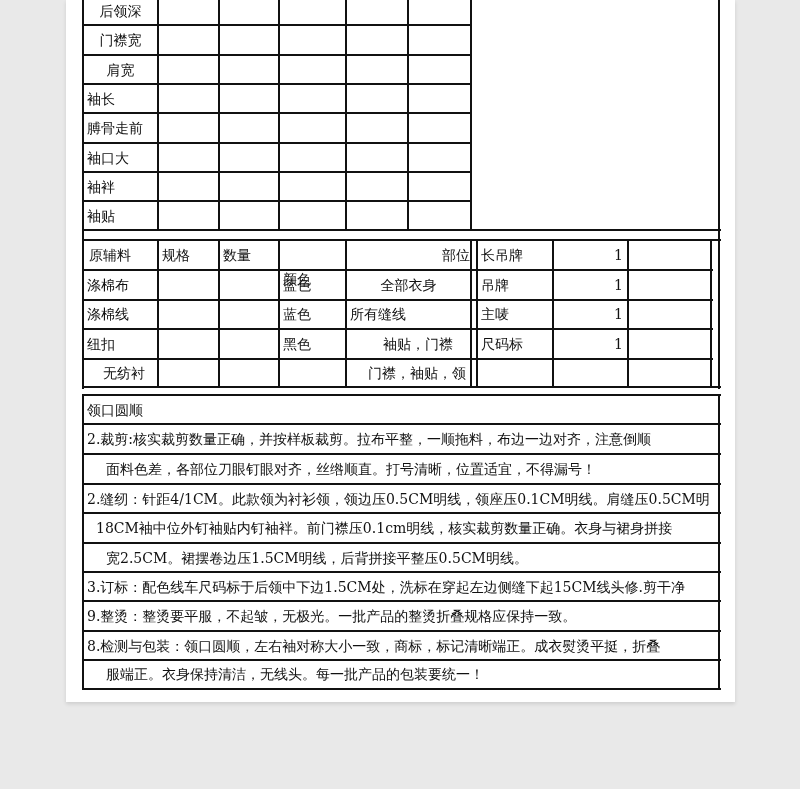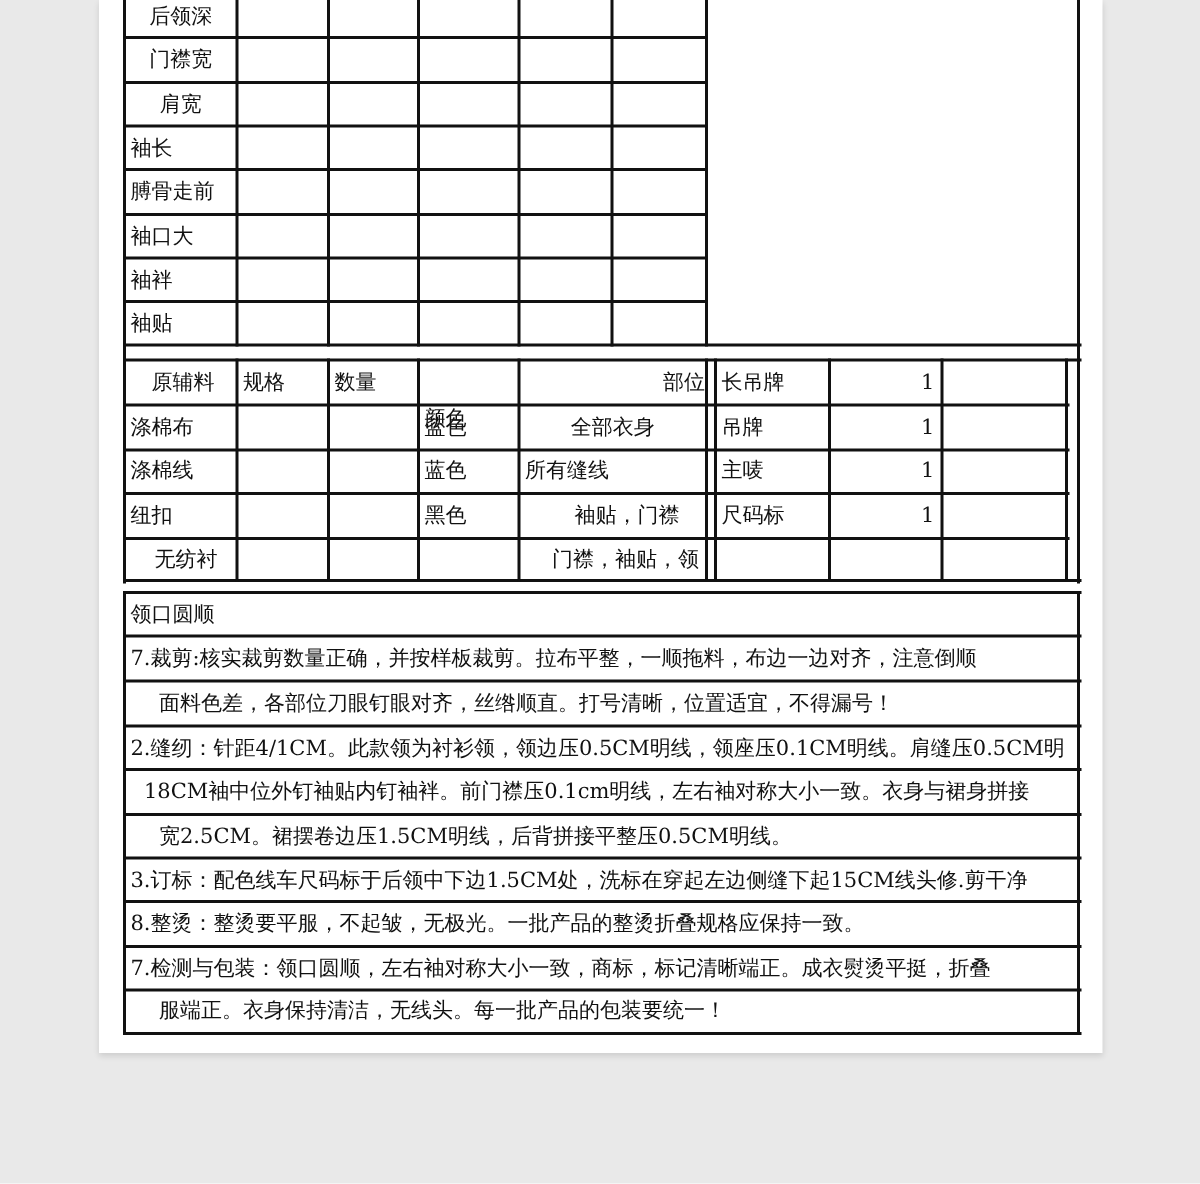--- a/index.html
+++ b/index.html
@@ -82,21 +82,21 @@
     <div class="vl" style="left:152px;top:239px;height:149px;"></div>
     <div class="vl" style="left:212px;top:239px;height:149px;"></div>
     <div class="vl" style="left:279px;top:239px;height:149px;"></div>
     <div class="vl" style="left:404px;top:239px;height:149px;"></div>
     <div class="vl" style="left:410px;top:239px;height:149px;"></div>
     <div class="vl" style="left:486px;top:239px;height:149px;"></div>
     <div class="vl" style="left:561px;top:239px;height:149px;"></div>
     <div class="vl" style="left:644px;top:239px;height:149px;"></div>
     <div class="vl" style="left:652px;top:229px;height:160px;"></div>
 
-    <div class="cell" style="left:32px;width:71px;top:241px;">原辅料</div>
+    <div class="cell" style="left:20px;width:71px;top:241px;">原辅料</div>
     <div class="cell" style="left:93px;width:46px;top:241px;">规格</div>
     <div class="cell" style="left:154px;width:58px;top:241px;">数量</div>
     <div class="cell" style="left:214px;width:88px;top:241px;margin-top:24px;">颜色</div>
     <div class="cell" style="left:281px;width:123px;top:241px;text-align:right;">部位</div>
 
     <div class="cell" style="left:18px;width:73px;top:271px;">涤棉布</div>
     <div class="cell" style="left:214px;width:65px;top:271px;">蓝色</div>
     <div class="cell center" style="left:281px;width:123px;top:271px;">全部衣身</div>
 
     <div class="cell" style="left:18px;width:73px;top:300px;">涤棉线</div>
@@ -129,23 +129,23 @@
     <div class="hl" style="left:16px;width:639px;top:542px;"></div>
     <div class="hl" style="left:16px;width:639px;top:571px;"></div>
     <div class="hl" style="left:16px;width:639px;top:600px;"></div>
     <div class="hl" style="left:16px;width:639px;top:630px;"></div>
     <div class="hl" style="left:16px;width:639px;top:659px;"></div>
     <div class="hl" style="left:16px;width:639px;top:688px;"></div>
     <div class="vl" style="left:16px;top:394px;height:296px;"></div>
     <div class="vl" style="left:652px;top:394px;height:296px;"></div>
 
     <div class="proc" style="top:396px;">领口圆顺</div>
-    <div class="proc" style="top:425px;">7.裁剪:核实裁剪数量正确，并按样板裁剪。拉布平整，一顺拖料，布边一边对齐，注意倒顺</div>
+    <div class="proc" style="top:425px;">2.裁剪:核实裁剪数量正确，并按样板裁剪。拉布平整，一顺拖料，布边一边对齐，注意倒顺</div>
     <div class="proc indent" style="top:455px;">面料色差，各部位刀眼钉眼对齐，丝绺顺直。打号清晰，位置适宜，不得漏号！</div>
     <div class="proc" style="top:485px;">2.缝纫：针距4/1CM。此款领为衬衫领，领边压0.5CM明线，领座压0.1CM明线。肩缝压0.5CM明</div>
-    <div class="proc indent2" style="top:514px;">18CM袖中位外钉袖贴内钉袖袢。前门襟压0.1cm明线，左右袖对称大小一致。衣身与裙身拼接</div>
+    <div class="proc indent2" style="top:514px;">18CM袖中位外钉袖贴内钉袖袢。前门襟压0.1cm明线，核实裁剪数量正确。衣身与裙身拼接</div>
     <div class="proc indent" style="top:544px;">宽2.5CM。裙摆卷边压1.5CM明线，后背拼接平整压0.5CM明线。</div>
     <div class="proc" style="top:573px;">3.订标：配色线车尺码标于后领中下边1.5CM处，洗标在穿起左边侧缝下起15CM线头修.剪干净</div>
-    <div class="proc" style="top:602px;">8.整烫：整烫要平服，不起皱，无极光。一批产品的整烫折叠规格应保持一致。</div>
-    <div class="proc" style="top:632px;">7.检测与包装：领口圆顺，左右袖对称大小一致，商标，标记清晰端正。成衣熨烫平挺，折叠</div>
+    <div class="proc" style="top:602px;">9.整烫：整烫要平服，不起皱，无极光。一批产品的整烫折叠规格应保持一致。</div>
+    <div class="proc" style="top:632px;">8.检测与包装：领口圆顺，左右袖对称大小一致，商标，标记清晰端正。成衣熨烫平挺，折叠</div>
     <div class="proc indent" style="top:661px;font-family:Liberation Mono, monospace;">服端正。衣身保持清洁，无线头。每一批产品的包装要统一！</div>
   </div>
 </div>
 
 </body></html>

